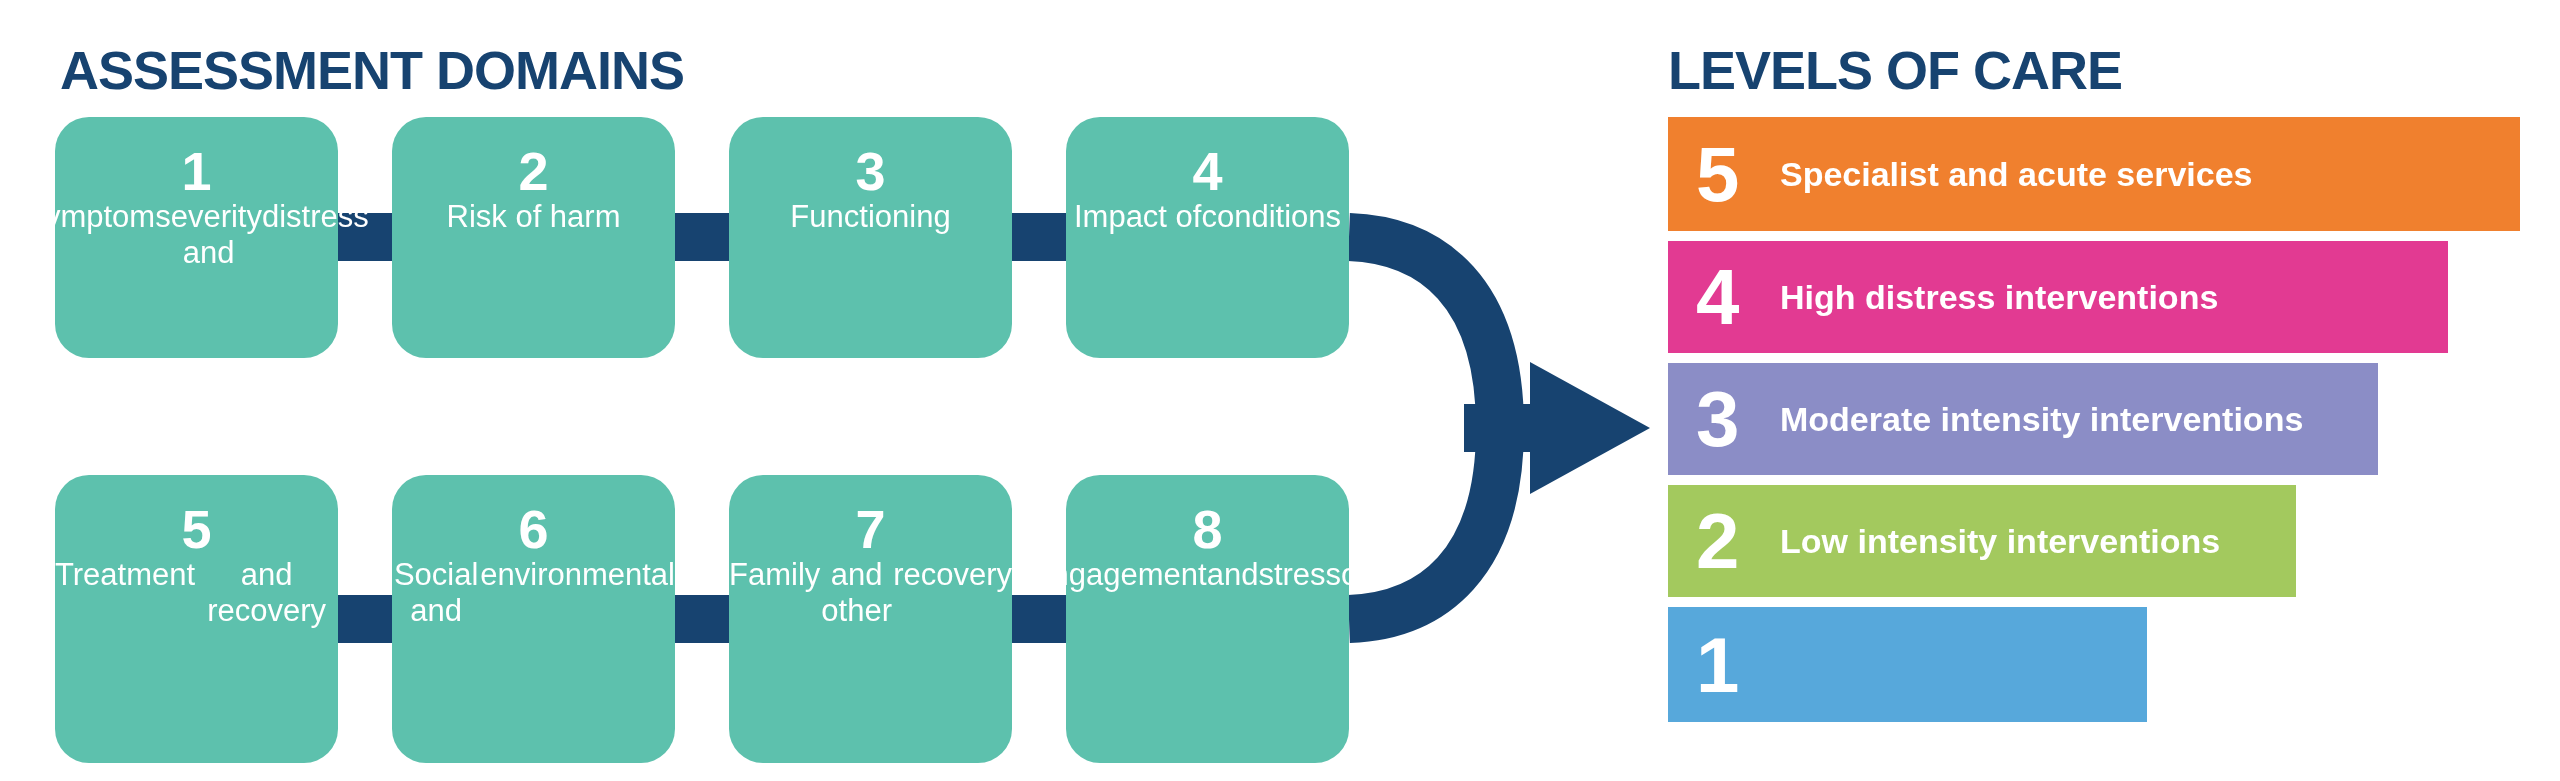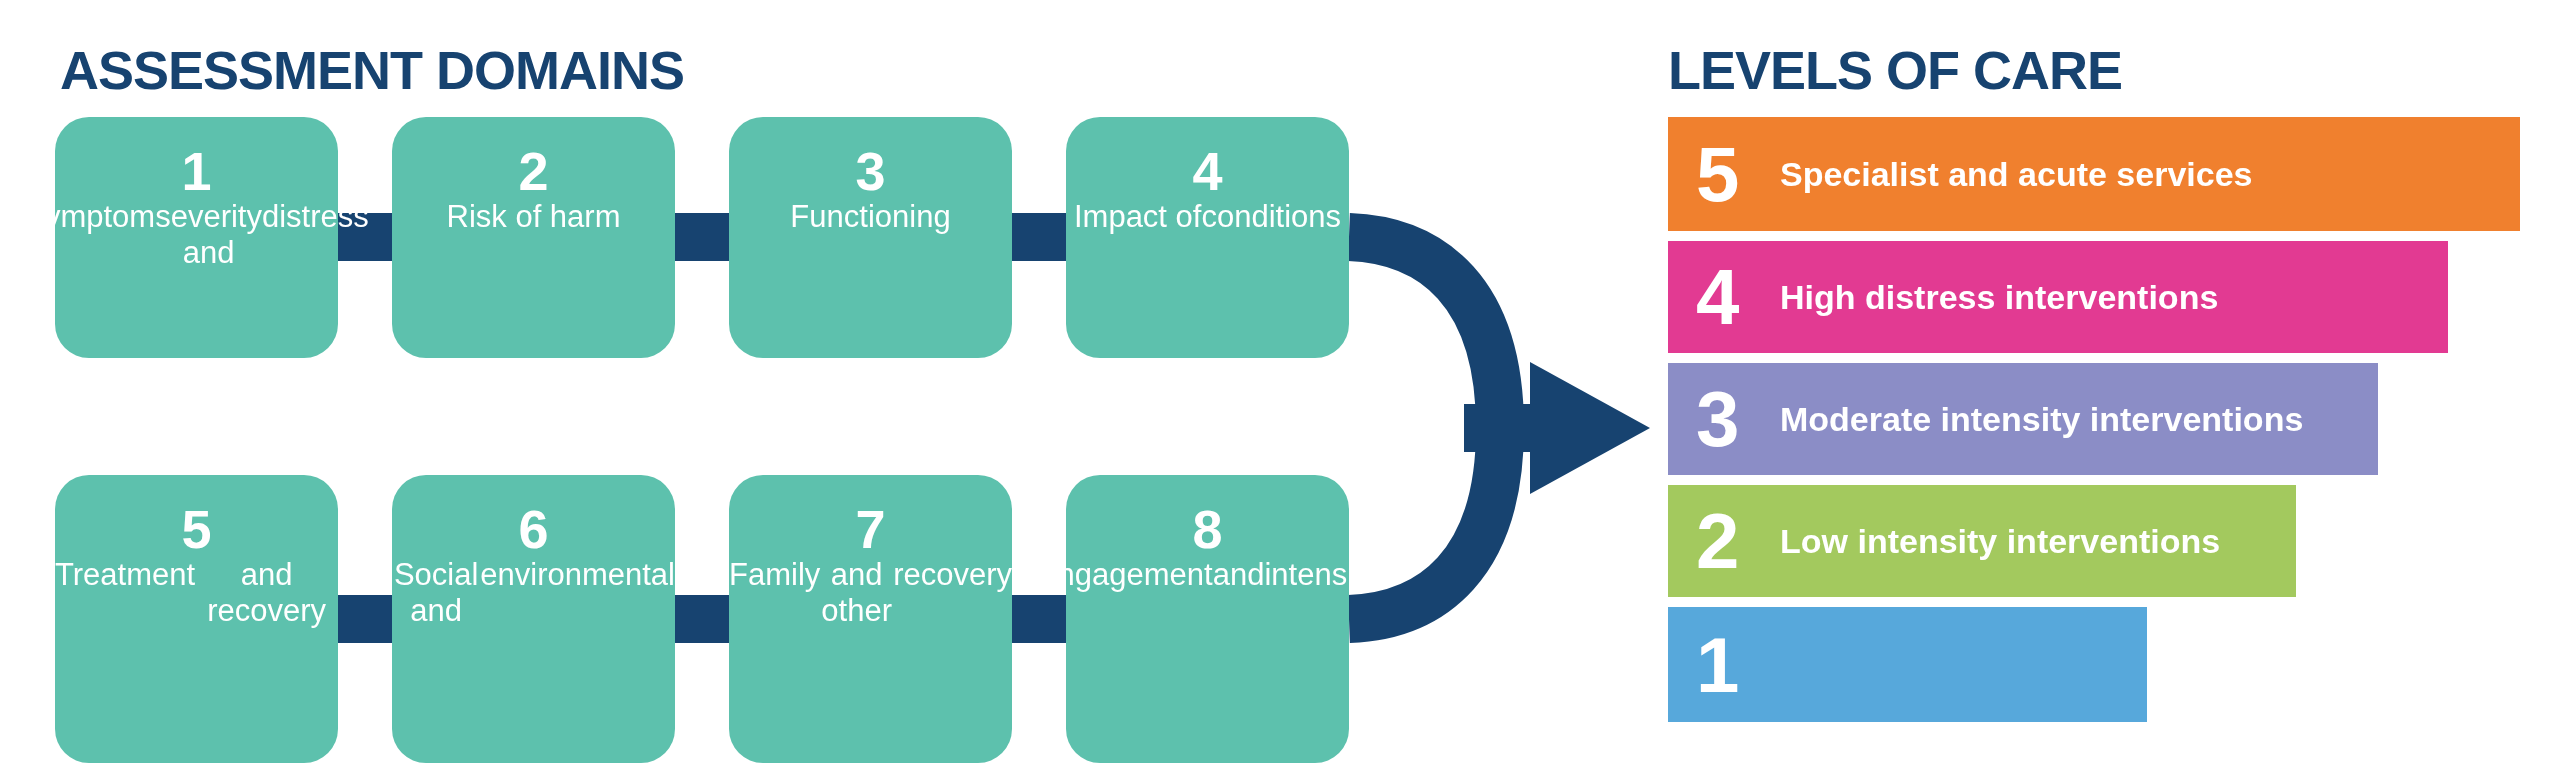--- a/index.html
+++ b/index.html
@@ -178,21 +178,21 @@
         <div>Family</div>
         <div>and other</div>
         <div>recovery</div>
       </div>
   </div>
   <div class="dbox row2 col4">
     <div class="dbox-number">8</div>
     <div class="dbox-label">
         <div>Engagement</div>
         <div>and</div>
-        <div>intensity</div>
+        <div>stressors</div>
       </div>
   </div>
 
   <div class="level-bar lv5" style="width: 852px; background: rgb(240, 128, 46);">
     <div class="level-number">5</div>
     <div class="level-label">Specialist and acute services</div>
   </div>
   <div class="level-bar lv4" style="width: 780px; background: rgb(226, 58, 146);">
     <div class="level-number">4</div>
     <div class="level-label">High distress interventions</div>

